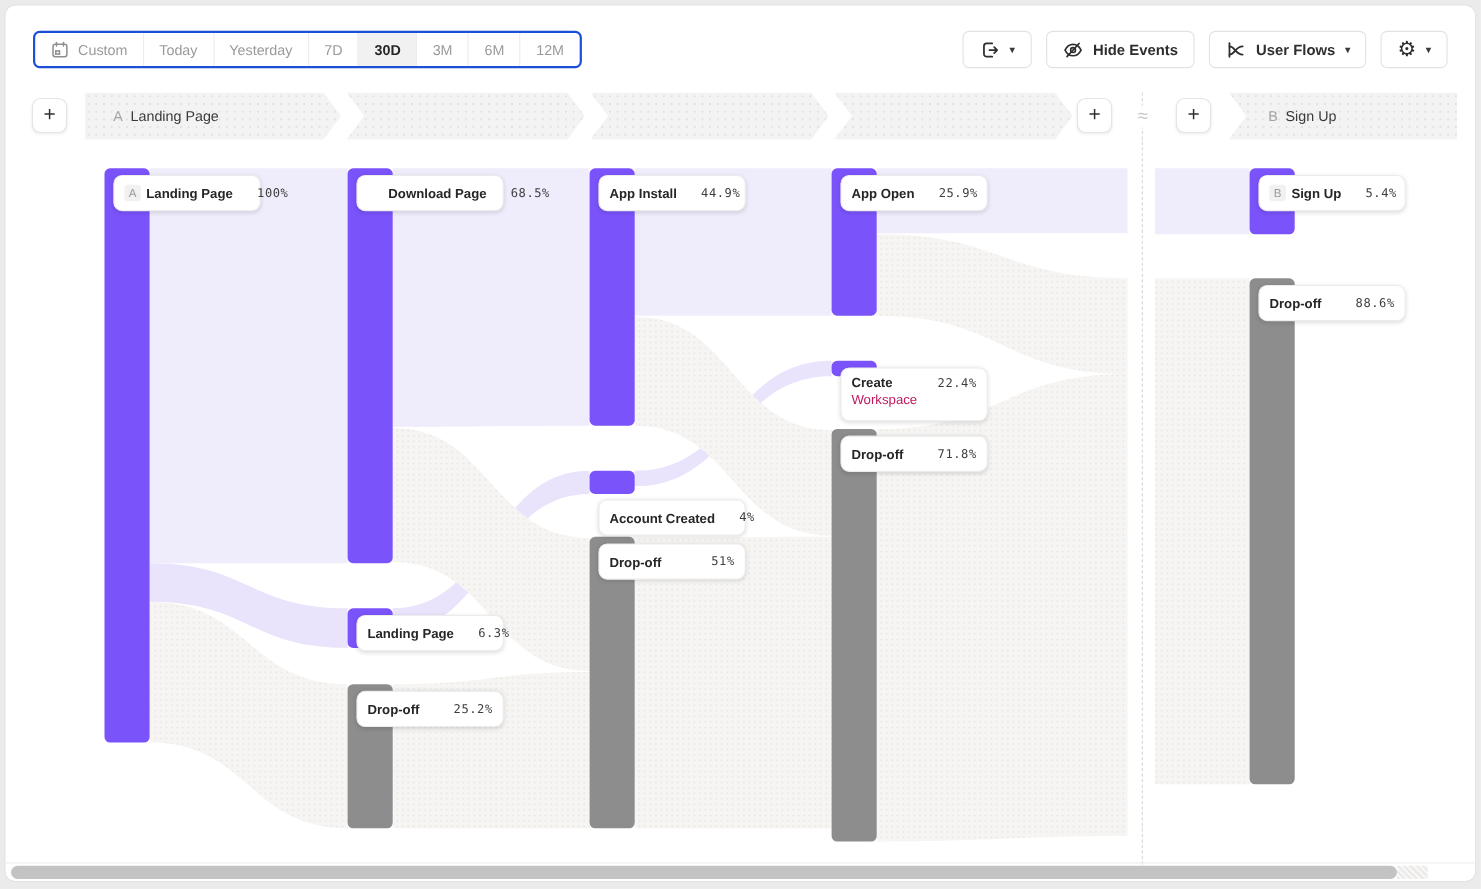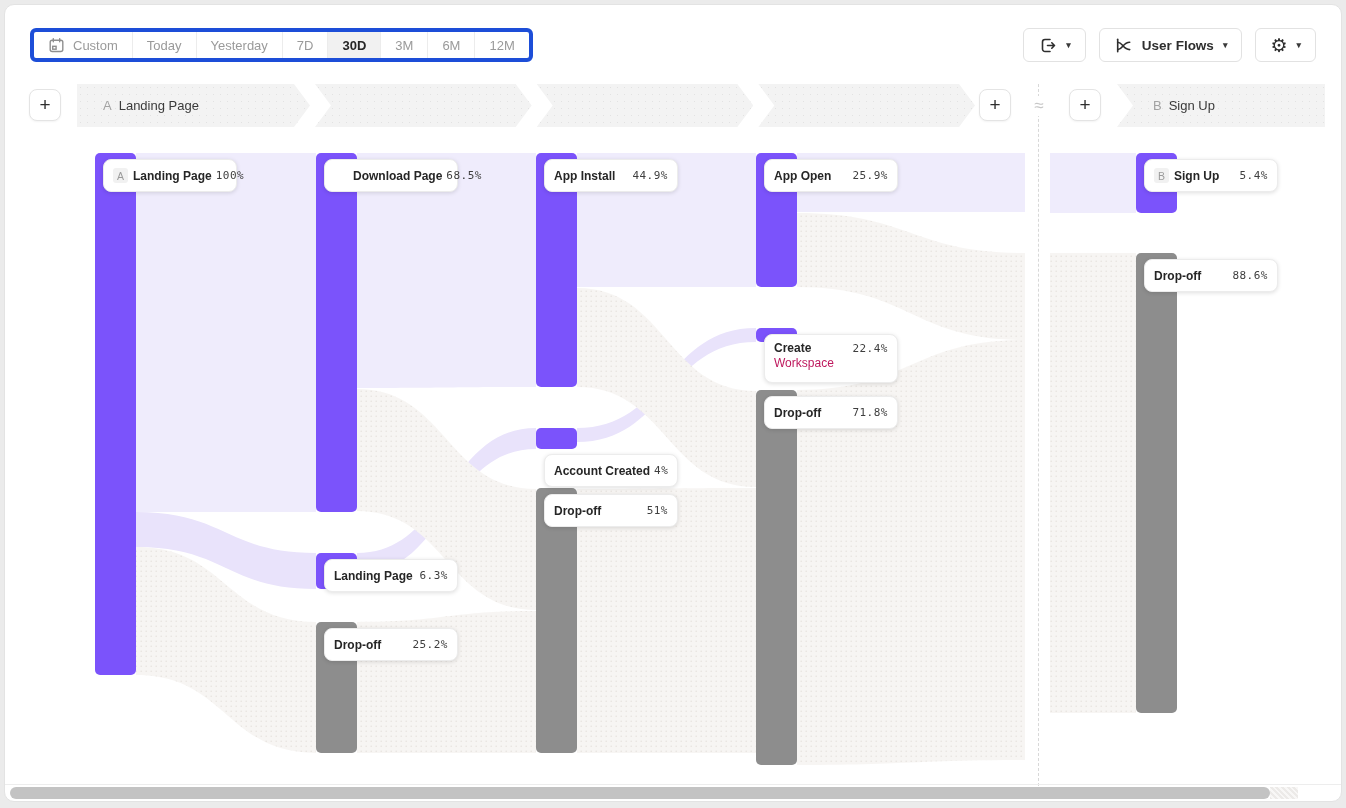--- a/index.html
+++ b/index.html
@@ -2,21 +2,21 @@
 <html><head>
 <meta charset="utf-8">
 <style>
   html,body{margin:0;padding:0;width:1346px;height:808px;overflow:hidden;
     background:#ebebeb;font-family:"Liberation Sans",sans-serif;position:relative;}
   .card{position:absolute;left:4px;top:4px;width:1336px;height:796px;background:#fff;
     border:1px solid #e3e3e3;border-radius:10px;}
   
   .toolbar{position:absolute;left:30px;right:30px;top:28px;height:34px;display:flex;
     justify-content:space-between;align-items:center;z-index:6;}
-  .seg{display:flex;height:34px;border:4px solid #1d4ed8;border-radius:6px;background:#fff;
+  .seg{display:flex;height:34px;border:2px solid #1d4ed8;border-radius:6px;background:#fff;
     overflow:hidden;box-sizing:border-box;}
   .seg-btn{display:flex;align-items:center;gap:8px;padding:0 14px;font-size:13px;color:#9a9a9a;
     border-left:1px solid #ececec;cursor:pointer;white-space:nowrap;}
   .seg-btn:first-child{border-left:none;}
   .seg-btn.active{background:#f1f1f1;color:#262626;font-weight:700;}
   .right-actions{display:flex;gap:13px;}
   .tbtn{display:flex;align-items:center;gap:9px;height:34px;padding:0 14px;background:#fff;
     border:1px solid #e2e2e2;border-radius:6px;font-size:13.5px;font-weight:600;color:#2e2e2e;
     box-sizing:border-box;cursor:pointer;white-space:nowrap;}
   .caret{font-size:9px;color:#3a3a3a;line-height:1;}
@@ -45,21 +45,21 @@
   #flow-svg{position:absolute;left:0;top:0;z-index:0;}
   .bar{position:absolute;width:41px;border-radius:5px;z-index:2;cursor:pointer;}
   .ncard{position:absolute;width:134px;background:#fff;border:1px solid #ececec;border-radius:8px;
     box-shadow:0 1px 4px rgba(0,0,0,.13);z-index:3;box-sizing:border-box;padding:0 9px;cursor:pointer;}
   .ncard.row{height:33px;display:flex;align-items:center;justify-content:space-between;gap:4px;}
   .ncard.tall{height:49px;padding-top:6px;}
   .n-name{font-size:12px;font-weight:700;color:#262626;white-space:nowrap;display:flex;
     align-items:center;gap:5px;}
   .n-sub{font-size:12px;color:#be185d;margin-top:1px;}
   .n-val{font-family:"DejaVu Sans Mono",monospace;font-size:11px;color:#3e3e3e;
-    letter-spacing:0.5px;white-space:nowrap;}
+    letter-spacing:0.5px;white-space:nowrap;margin-left:18px;}
   .badge{width:15px;height:15px;border-radius:3px;background:#f1f1f1;color:#9a9a9a;font-size:10.5px;
     font-weight:400;display:inline-flex;align-items:center;justify-content:center;flex:none;}
   .tall-top{display:flex;justify-content:space-between;align-items:flex-end;}
   
   .sb-sep{position:absolute;left:5px;right:5px;top:784px;border-top:1px solid #ededed;z-index:4;}
   .sb-thumb{position:absolute;left:10px;top:787px;width:1260px;height:12px;background:#c3c3c3;
     border-radius:6px;z-index:5;cursor:pointer;}
   .sb-hatch{position:absolute;left:1270px;top:787px;width:28px;height:12px;z-index:4;
     background-image:repeating-linear-gradient(45deg,#eceae8 0 2px,#f8f7f6 2px 4px);}
 </style>
@@ -223,20 +223,30 @@
         <span class="icon">
           <svg width="19" height="19" viewBox="0 0 19 19" fill="none" stroke="#2e2e2e" stroke-width="1.6" stroke-linecap="round" stroke-linejoin="round">
             <path d="M12 3.5H7A2.5 2.5 0 0 0 4.5 6v7A2.5 2.5 0 0 0 7 15.5h5"></path>
             <path d="M9.5 9.5h7M13.8 6.8l2.7 2.7-2.7 2.7"></path>
           </svg>
         </span>
         <span class="caret">▾</span>
       </div>
       <div class="tbtn">
         <span class="icon">
+          <svg width="19" height="19" viewBox="0 0 19 19" fill="none" stroke="#2e2e2e" stroke-width="1.5" stroke-linecap="round">
+            <path d="M2.2 9.5C4 5.9 6.8 4.3 9.5 4.3s5.5 1.6 7.3 5.2c-1.8 3.6-4.6 5.2-7.3 5.2s-5.5-1.6-7.3-5.2z"></path>
+            <circle cx="9.5" cy="9.5" r="2.2"></circle>
+            <path d="M4 15.5 15 3.5"></path>
+          </svg>
+        </span>
+        <span>Hide Events</span>
+      </div>
+      <div class="tbtn">
+        <span class="icon">
           <svg width="19" height="19" viewBox="0 0 19 19" fill="none" stroke="#2e2e2e" stroke-width="1.6" stroke-linecap="round">
             <path d="M3.7 3.3v12.4"></path>
             <path d="M3.7 6.2c5.2 0 5.2 7.4 12 7.4"></path>
             <path d="M3.7 13.6c5.2 0 5.2-7.4 12-7.4"></path>
           </svg>
         </span>
         <span>User Flows</span>
         <span class="caret">▾</span>
       </div>
       <div class="tbtn">

